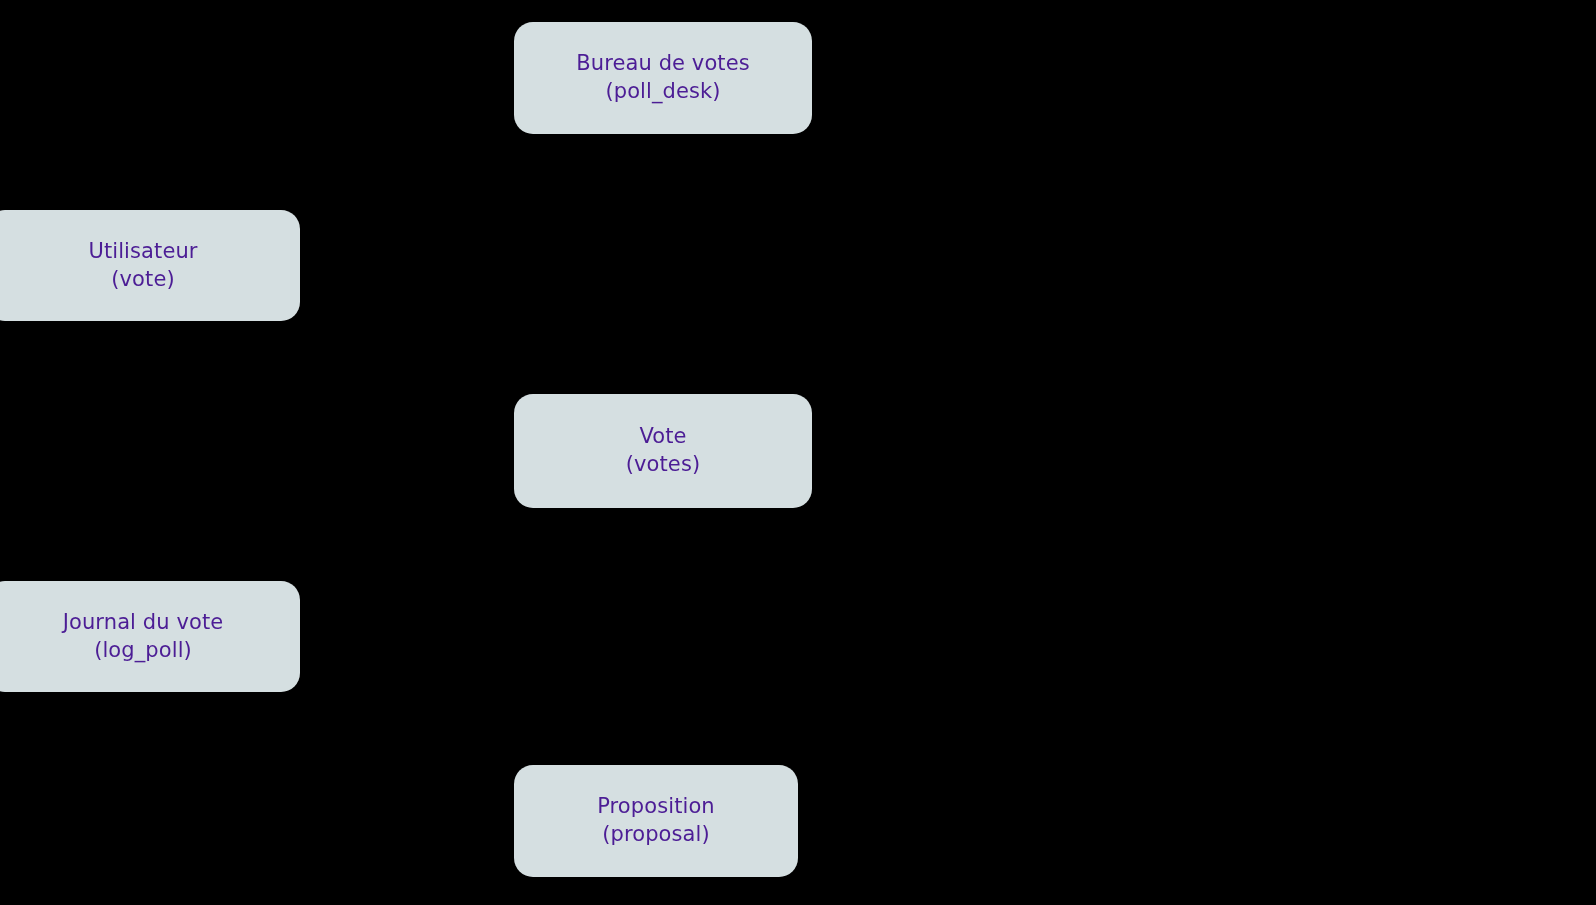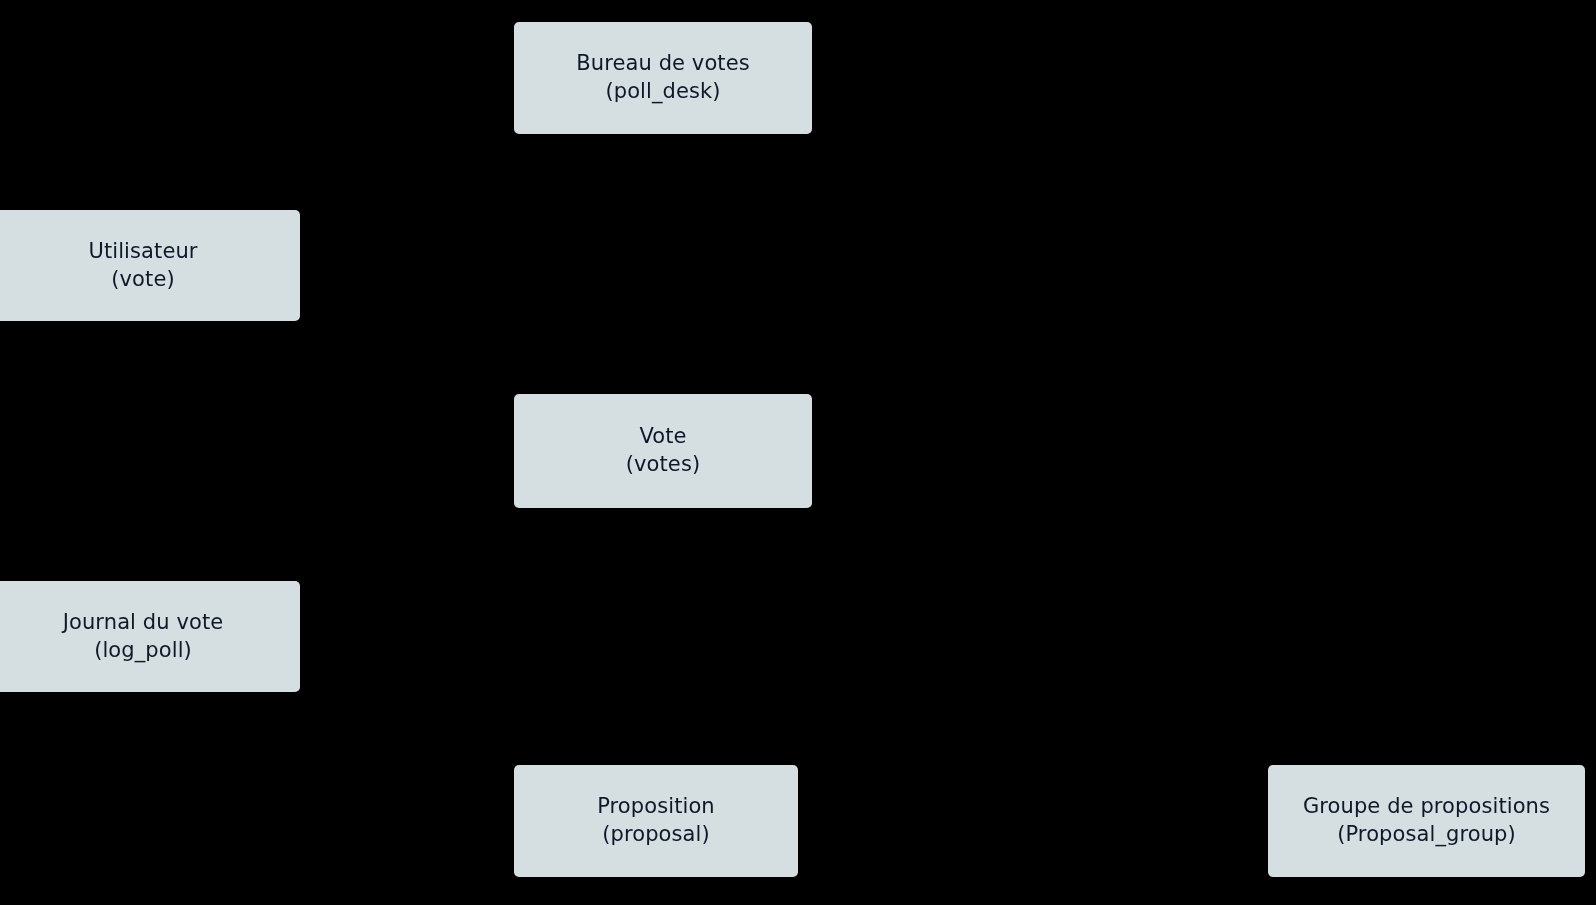--- a/index.html
+++ b/index.html
@@ -16,27 +16,27 @@
   #diagram-canvas {
     position: relative;
     width: 1596px;
     height: 905px;
     background: #000000;
   }
   .entity-node {
     position: absolute;
     box-sizing: border-box;
     background: #d5dfe1;
-    border-radius: 5px;
+    border-radius: 19px;
     display: flex;
     flex-direction: column;
     align-items: center;
     justify-content: center;
     text-align: center;
-    color: #0f172a;
+    color: #4c1d95;
     font-size: 21px;
     line-height: 1.32;
     letter-spacing: 0.1px;
     -webkit-font-smoothing: antialiased;
   }
   .entity-label-fr {
     display: block;
     white-space: nowrap;
   }
   .entity-label-code {
@@ -74,18 +74,14 @@
   <div class="entity-node" id="node-log-poll">
     <span class="entity-label-fr">Journal du vote</span>
     <span class="entity-label-code">(log_poll)</span>
   </div>
 
   <div class="entity-node" id="node-proposal">
     <span class="entity-label-fr">Proposition</span>
     <span class="entity-label-code">(proposal)</span>
   </div>
 
-  <div class="entity-node" id="node-proposal-group">
-    <span class="entity-label-fr">Groupe de propositions</span>
-    <span class="entity-label-code">(Proposal_group)</span>
-  </div>
 
 </div>
 
 </body></html>

